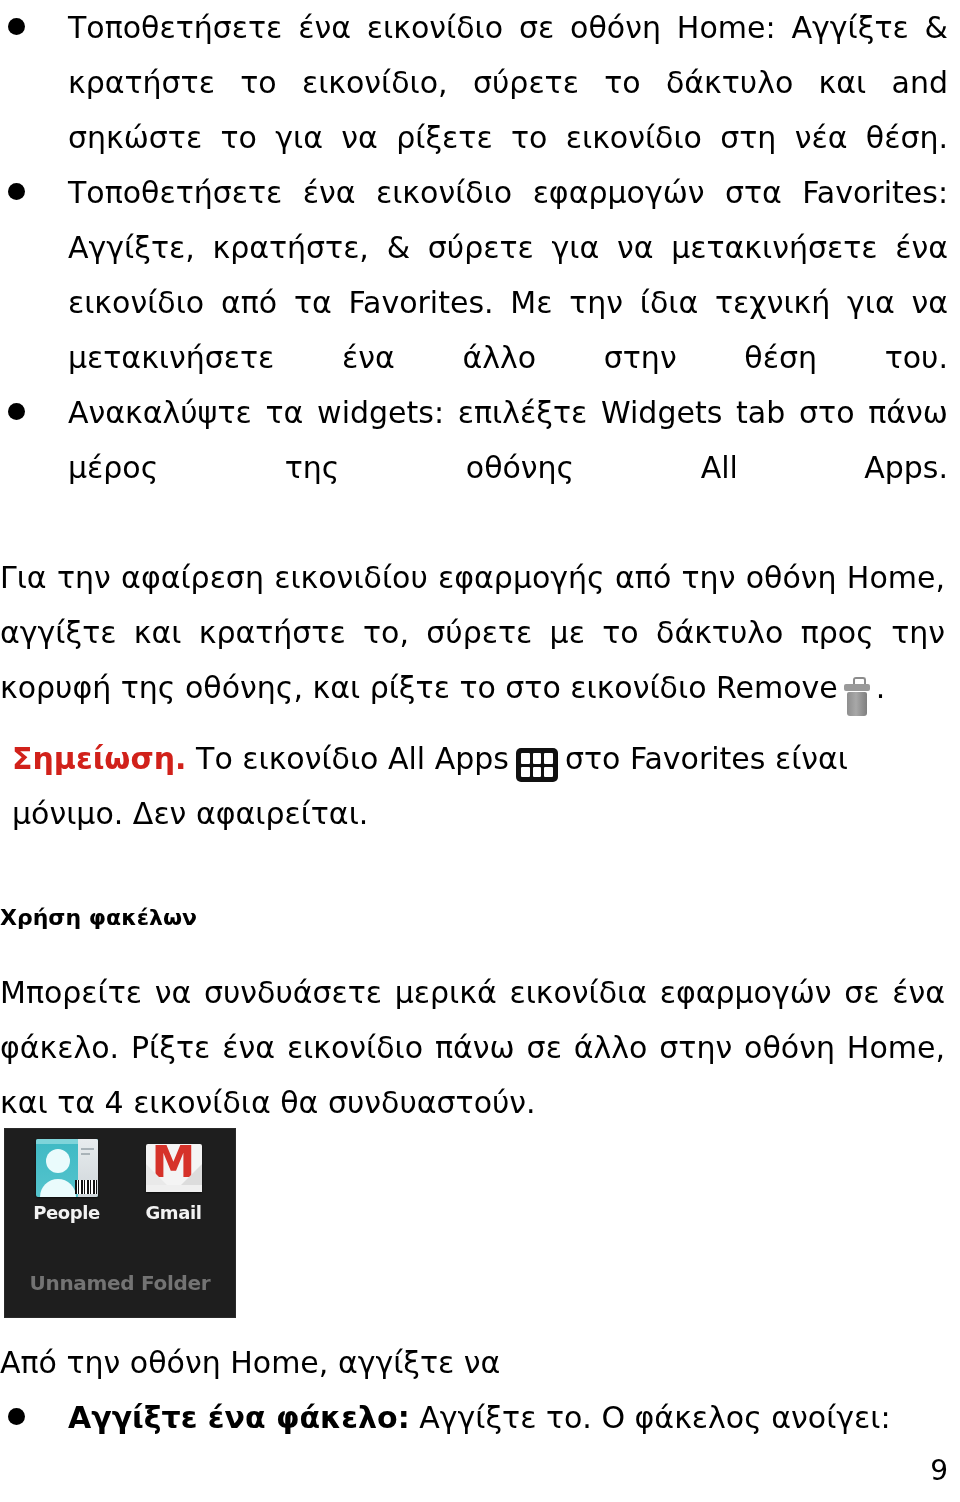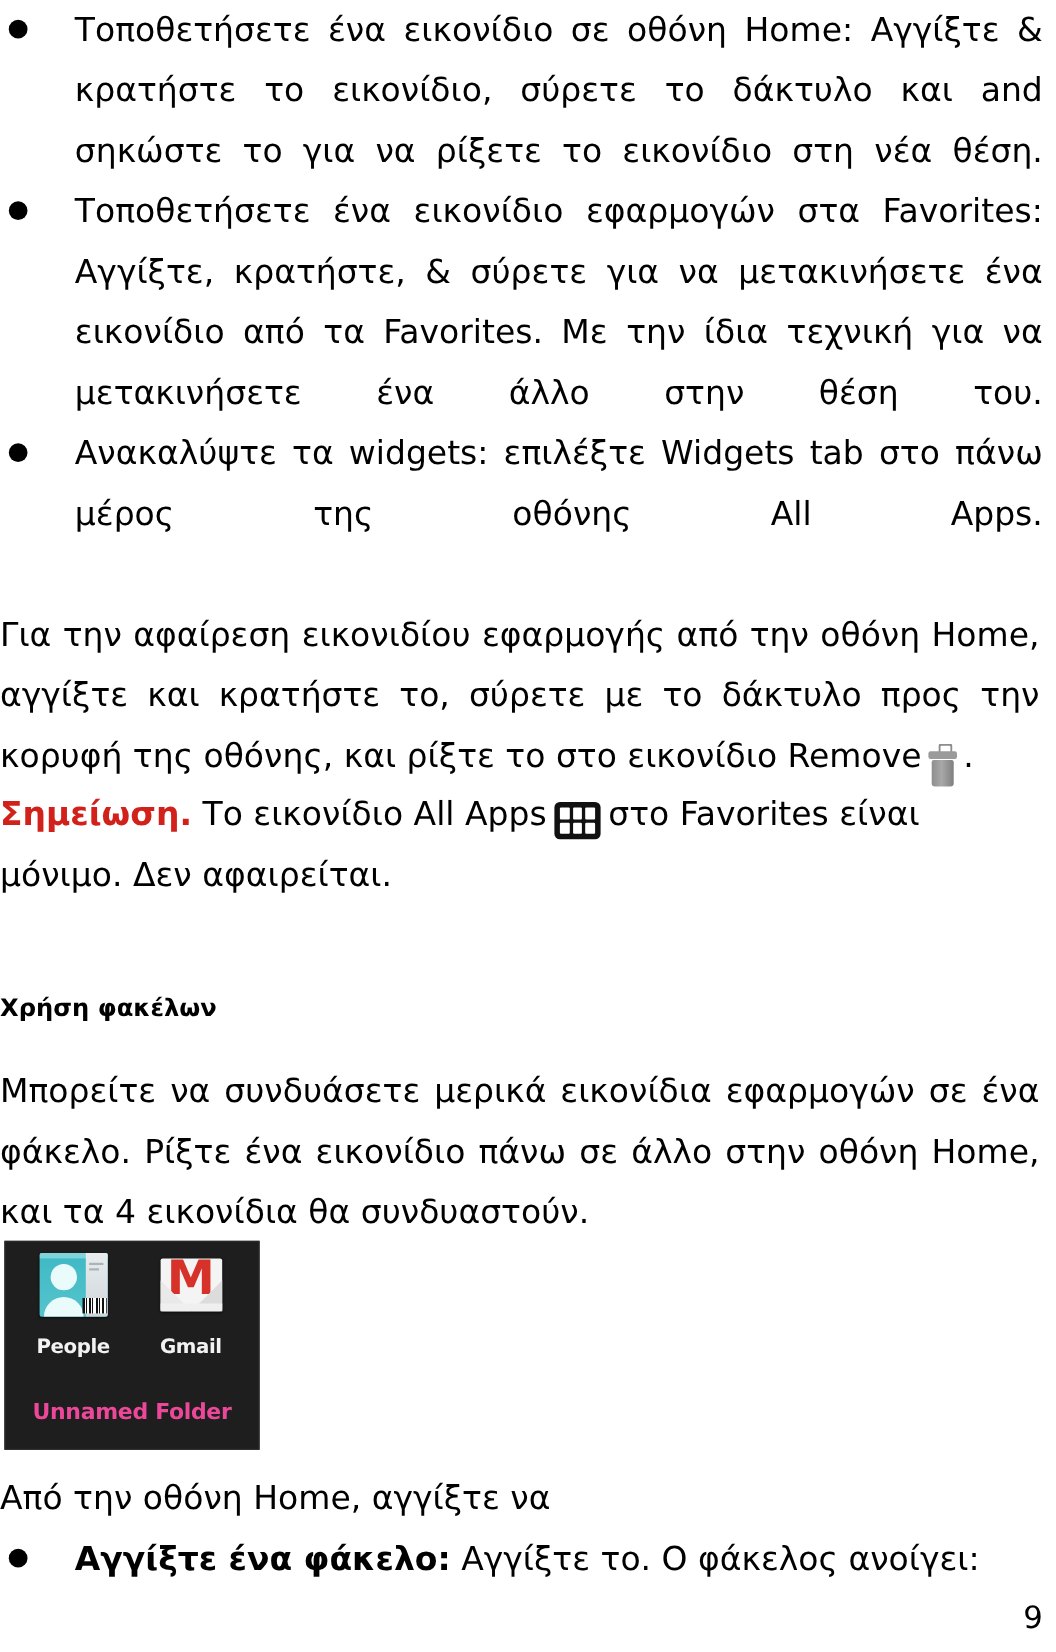--- a/index.html
+++ b/index.html
@@ -158,34 +158,34 @@
     display: flex;
     justify-content: space-around;
     padding: 0 8px;
     box-sizing: border-box;
   }
   .app-cell {
     width: 92px;
     text-align: center;
   }
   .app-cell .lbl {
-    margin-top: 17px;
+    margin-top: 5px;
     color: #f2f2f2;
     font-size: 18px;
     font-weight: bold;
     font-family: "DejaVu Sans", "Liberation Sans", sans-serif;
     letter-spacing: -0.4px;
   }
   .folder-name {
     position: absolute;
     left: 0;
     bottom: 22px;
     width: 100%;
     text-align: center;
-    color: #ec4899;
+    color: #737373;
     font-size: 20px;
     font-weight: bold;
     letter-spacing: -0.3px;
   }
 
   
   .people-ico {
     position: relative;
     width: 62px; height: 58px;
     margin: 0 auto;
@@ -310,21 +310,21 @@
   <div class="li" style="top:165px;">
     <span class="bullet"></span>
     <span class="li-text just">Τοποθετήσετε ένα εικονίδιο εφαρμογών στα Favorites: Αγγίξτε, κρατήστε, &amp; σύρετε για να μετακινήσετε ένα εικονίδιο από τα Favorites. Με την ίδια τεχνική για να μετακινήσετε ένα άλλο στην θέση του.</span>
   </div>
 
 
   <div class="para" style="top:550px; width:945px;">
     <span>Για την αφαίρεση εικονιδίου εφαρμογής από την οθόνη Home, αγγίξτε και κρατήστε το, σύρετε με το δάκτυλο προς την κορυφή της οθόνης, και ρίξτε το στο εικονίδιο Remove</span><span class="icon-inline trash"><span class="handle"></span><span class="lid"></span><span class="can"></span></span><span>.</span>
   </div>
 
-  <div class="para" style="top:713px; width:945px; text-align:left;">
+  <div class="para" style="top:731px; width:945px; text-align:left;margin-left:12px;">
     <span class="noteword">Σημείωση.</span>
     <span>Το εικονίδιο All Apps</span><span class="icon-inline allapps"><span class="grid">
           <span class="cell"></span>
           <span class="cell"></span>
           <span class="cell"></span>
           <span class="cell"></span>
           <span class="cell"></span>
           <span class="cell"></span>
         </span></span><span>στο Favorites είναι μόνιμο. Δεν αφαιρείται.</span>
   </div>

